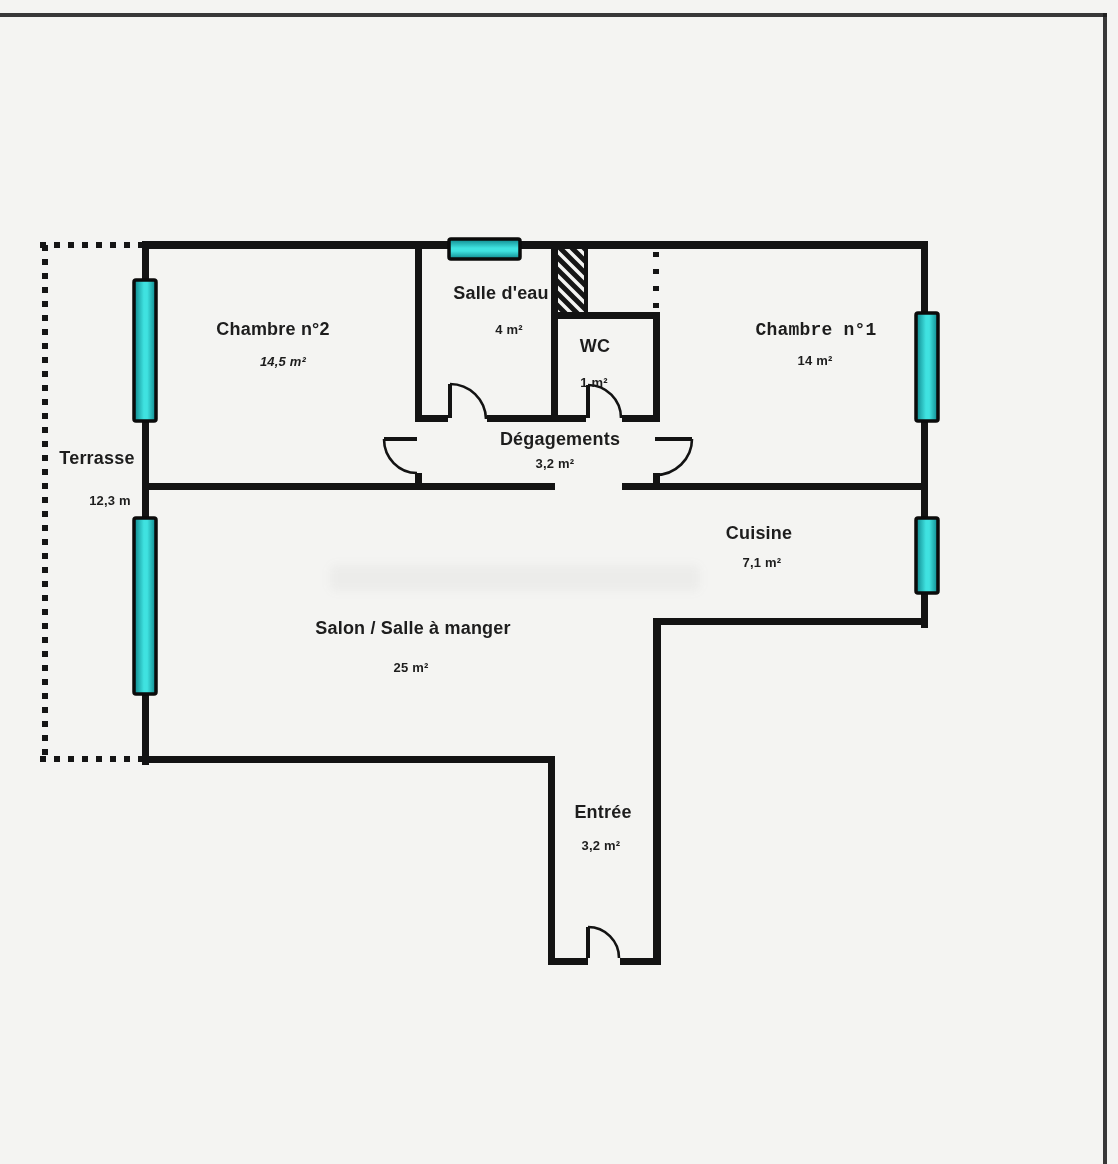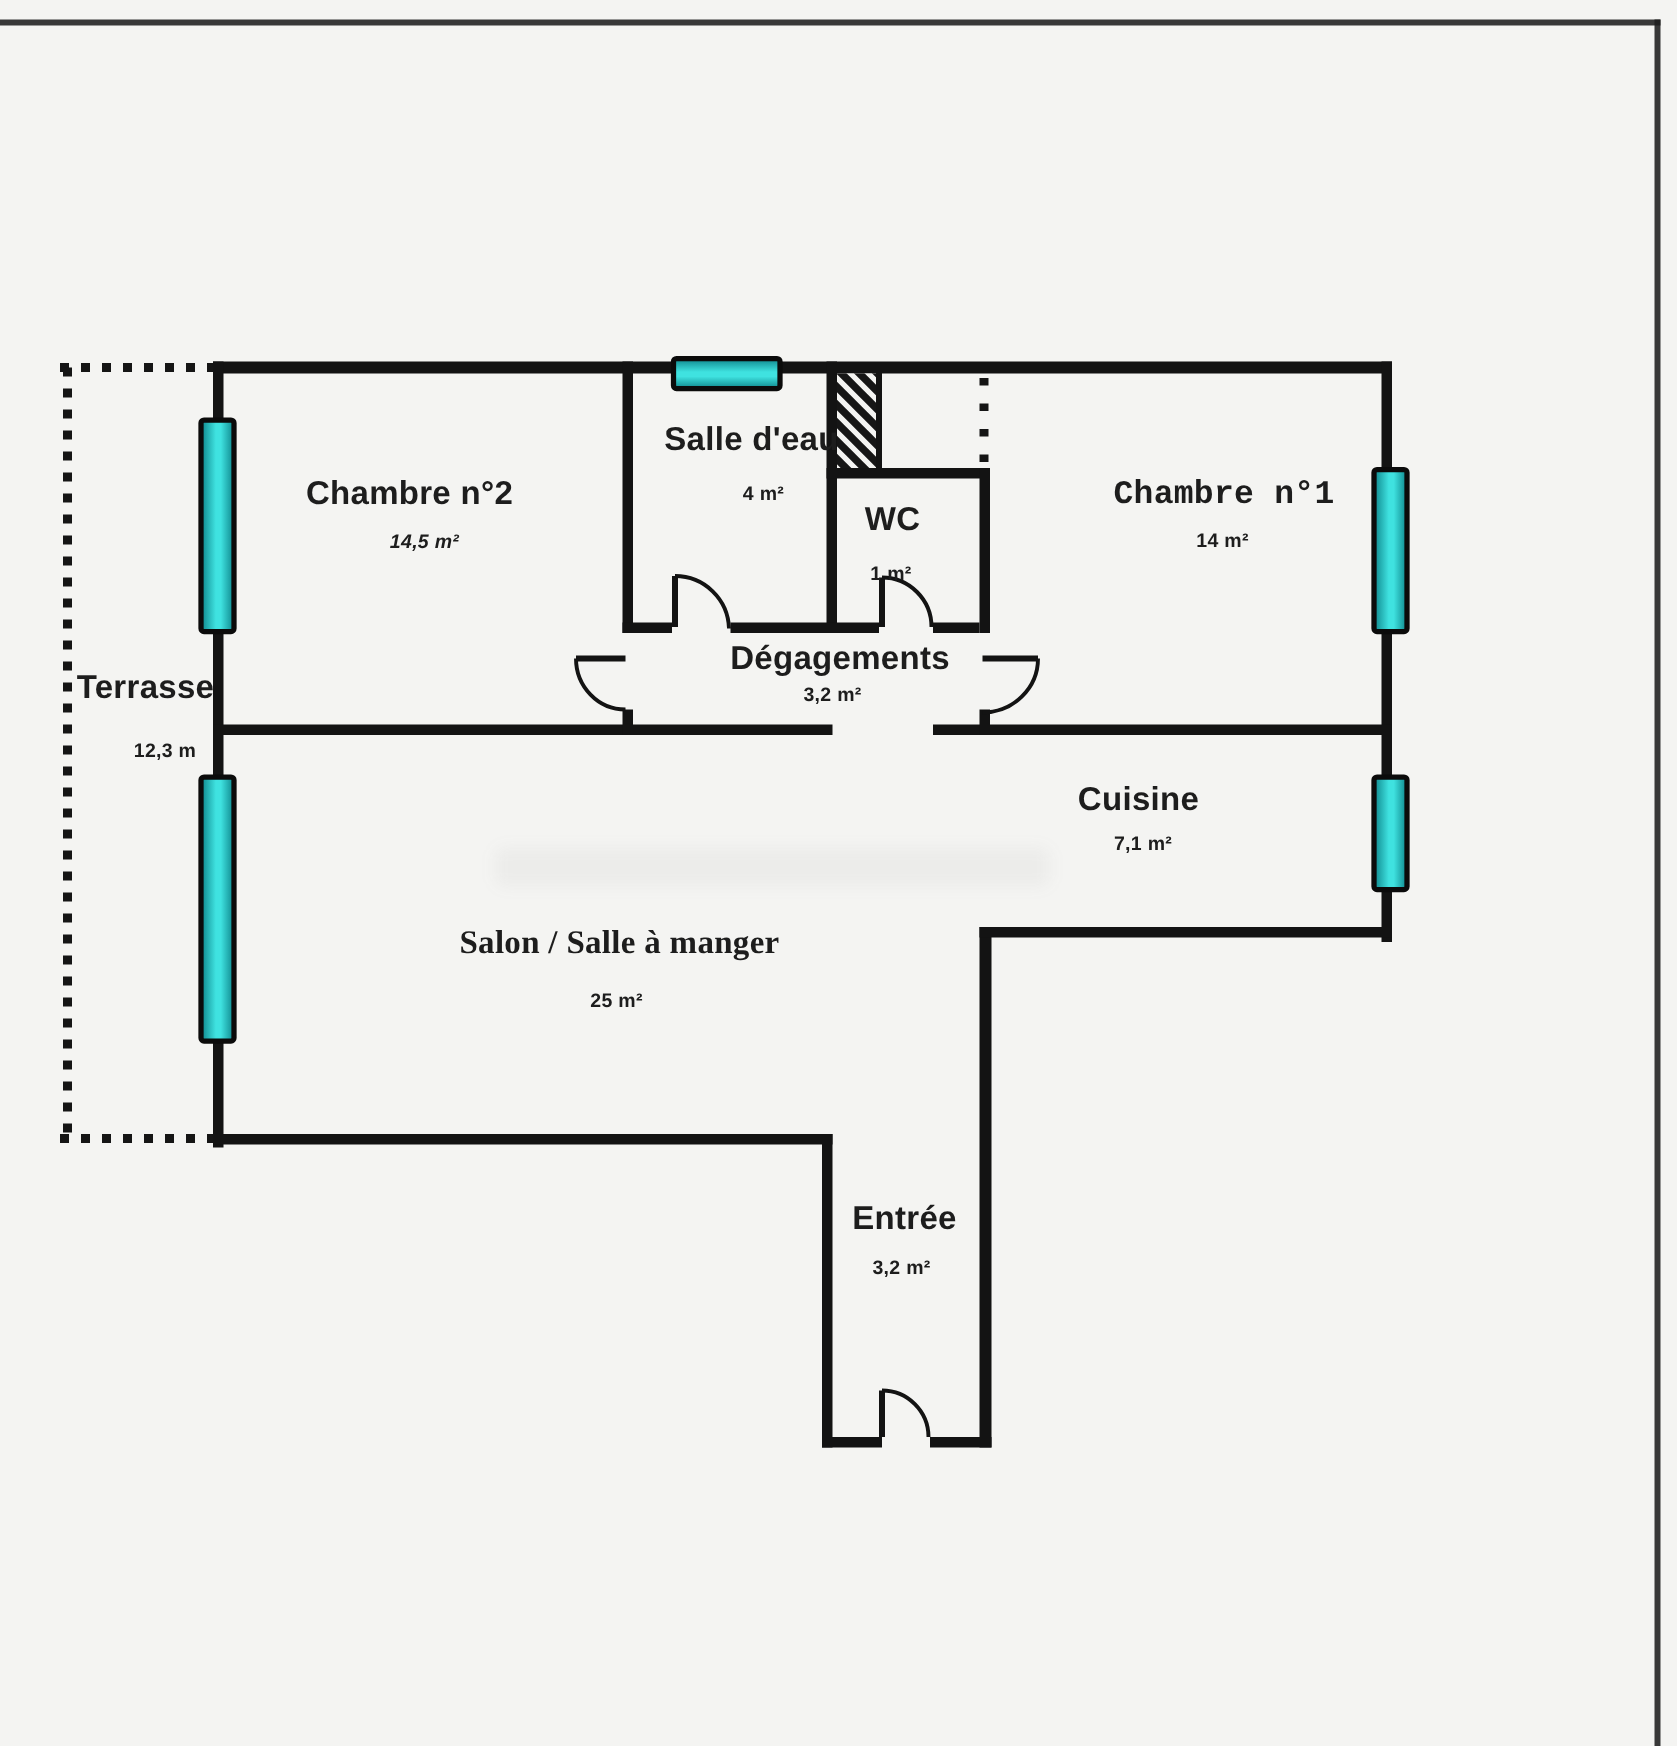--- a/index.html
+++ b/index.html
@@ -15,21 +15,21 @@
   .frame{fill:#1e1e1e;opacity:.88;}
   .dots{stroke:#151515;stroke-width:6;fill:none;}
   .win{stroke:#0b0b0b;stroke-width:3.5;}
   .leaf{stroke:#131313;stroke-width:4;fill:none;}
   .arc{stroke:#131313;stroke-width:2.6;fill:none;}
   .hatch-edge{fill:#131313;}
   .lbl{
     position:absolute;
     transform:translate(-50%,-50%);
     white-space:nowrap;
-    font-size:22px;
+    font-size:18px;
     font-weight:700;
     color:#1d1d1d;
     letter-spacing:.2px;
   }
   .lbl.area{font-size:13px;}
   .smudge{
     position:absolute;
     background:rgba(110,110,110,.055);
     filter:blur(5px);
     border-radius:6px;
@@ -133,21 +133,21 @@
 
   <div class="lbl" style="left:816px;top:330px;font-family:Liberation Mono, monospace;">Chambre n°1</div>
   <div class="lbl area" style="left:815px;top:360px;text-align:center;">14 m²</div>
 
   <div class="lbl" style="left:560px;top:439px;">Dégagements</div>
   <div class="lbl area" style="left:555px;top:463px;">3,2 m²</div>
 
   <div class="lbl" style="left:759px;top:533px;">Cuisine</div>
   <div class="lbl area" style="left:762px;top:562px;">7,1 m²</div>
 
-  <div class="lbl" style="left:413px;top:628px;font-family:Liberation Serif, serif;">Salon / Salle à manger</div>
+  <div class="lbl" style="left:413px;top:628px;">Salon / Salle à manger</div>
   <div class="lbl area" style="left:411px;top:667px;">25 m²</div>
 
   <div class="lbl" style="left:603px;top:812px;">Entrée</div>
   <div class="lbl area" style="left:601px;top:845px;">3,2 m²</div>
 
   <div class="lbl" style="left:97px;top:458px;">Terrasse</div>
   <div class="lbl area" style="left:110px;top:500px;">12,3 m</div>
 
 </div>
 

